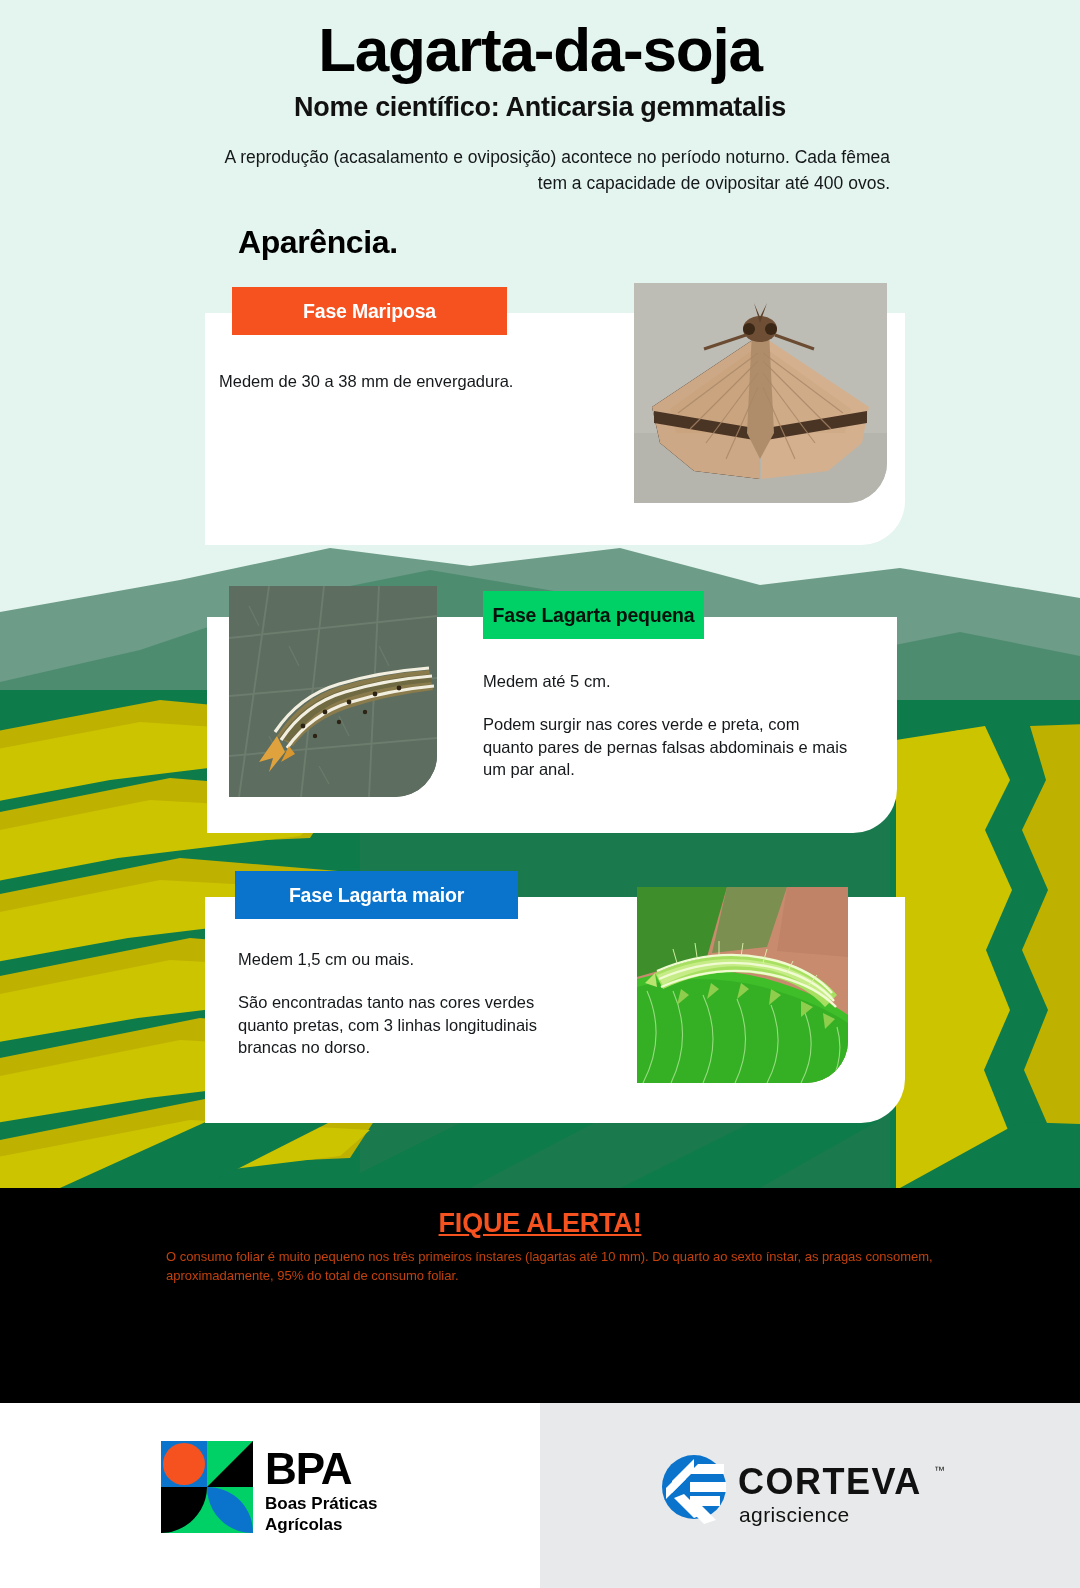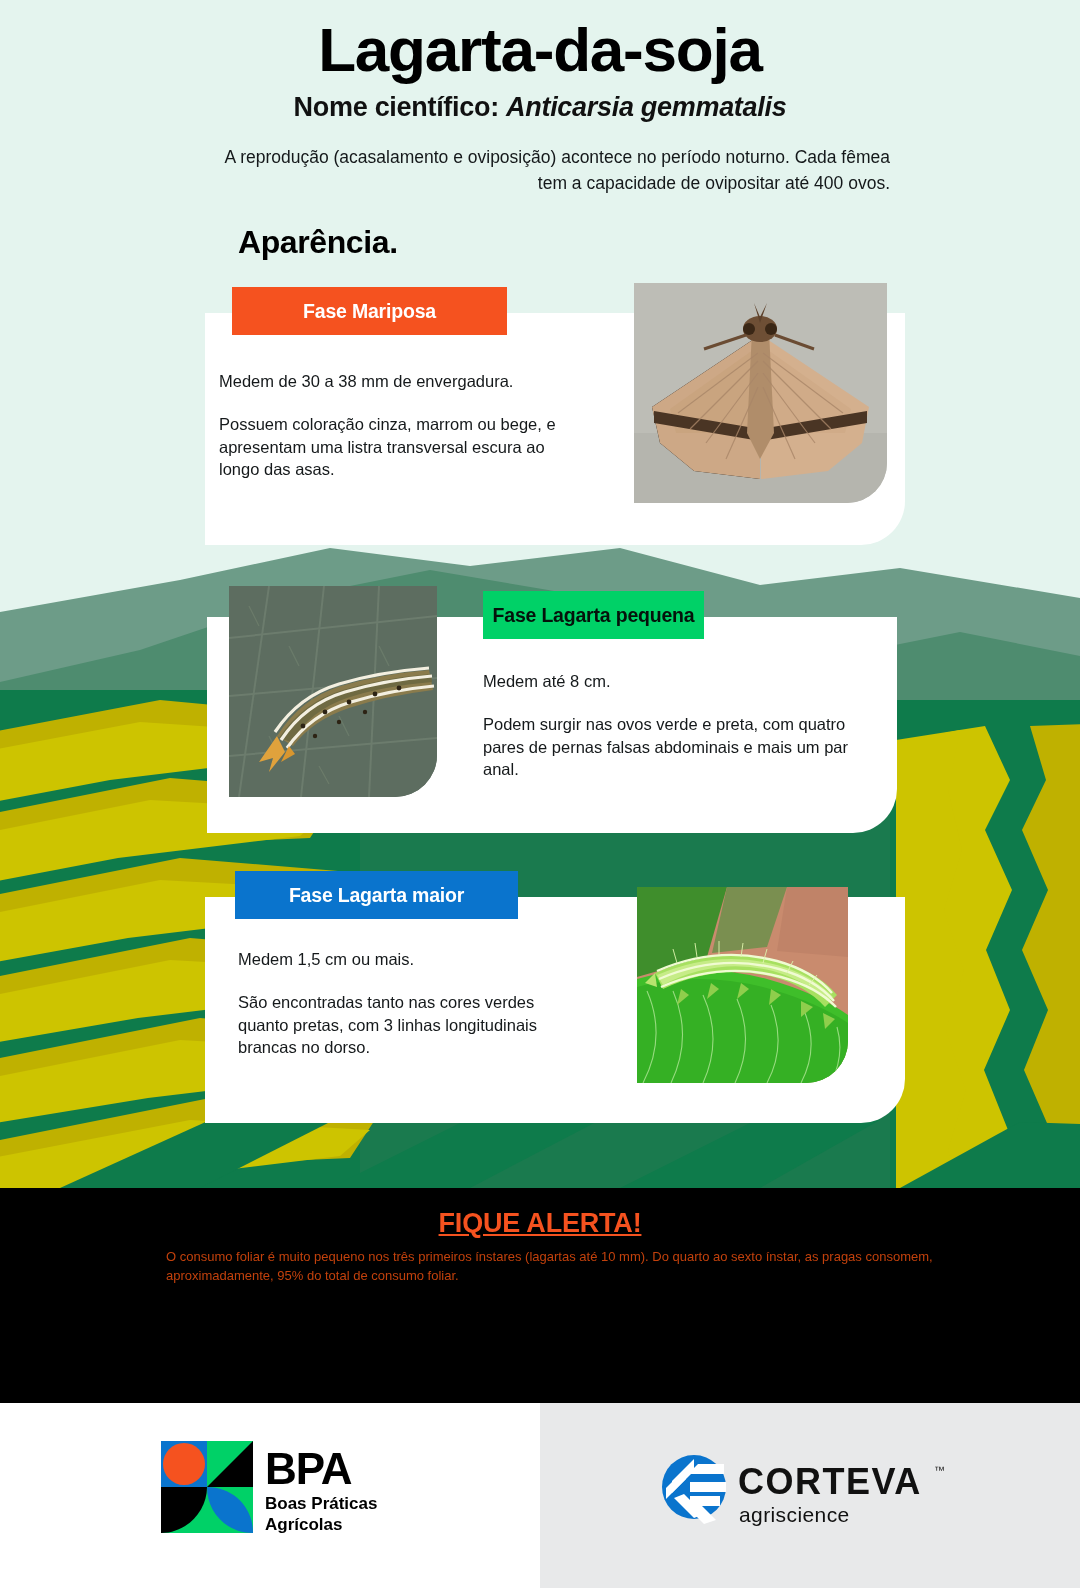--- a/index.html
+++ b/index.html
@@ -18,21 +18,21 @@
 
   
   .header{position:absolute;left:0;top:0;width:1080px;padding-top:18px;text-align:center;}
   .title{
     font-size:62px;line-height:1.04;font-weight:bold;color:#000;
     letter-spacing:-1.2px;margin:0;
   }
   .subtitle{
     font-size:27px;font-weight:bold;color:#111;margin:10px 0 0 0;letter-spacing:-0.3px;
   }
-  .subtitle .sci{font-style:italic;}
+  .subtitle .sci{}
   .intro{
     width:700px;margin:22px auto 0 auto;text-align:right;
     font-size:17.5px;line-height:1.45;color:#14181a;
     padding-left:32px;box-sizing:border-box;
   }
   .section-heading{
     position:absolute;left:238px;top:224px;
     font-size:32px;font-weight:bold;color:#000;letter-spacing:-0.4px;
   }
 
@@ -189,21 +189,20 @@
           <path d="M129 70 L209 130"></path>
           <path d="M129 78 L197 146"></path>
         <path d="M129 90 L181 160"></path>
           <path d="M129 104 L161 176"></path>
       </g>
     </svg>
   </div>
   <div class="badge badge-mariposa" style="background: rgb(245, 82, 31); color: rgb(255, 255, 255);">Fase Mariposa</div>
   <div class="card-text text-1">
     <p>Medem de 30 a 38 mm de envergadura.</p>
-    <p>Possuem coloração cinza, marrom ou bege, e apresentam uma listra transversal escura ao longo das asas.</p>
   </div>
 
   <div class="card card-2"></div>
   <div class="photo photo-small">
     <svg viewBox="0 0 208 211" preserveAspectRatio="none" aria-hidden="true">
       <rect width="208" height="211" fill="#5f6f62"></rect>
       <path d="M0 0 L208 0 L208 211 L0 211 Z" fill="#5d6d60"></path>
       <g stroke="#6f7f70" stroke-width="2" fill="none" opacity="0.85">
         <path d="M40 0 L10 211"></path>
           <path d="M95 0 L72 211"></path>
@@ -239,22 +238,22 @@
         <circle cx="110" cy="136" r="2.2"></circle>
           <circle cx="136" cy="126" r="2.2"></circle>
       </g>
 
       <path d="M48 150 L30 176 L44 172 L40 186 L56 166 Z" fill="#e0a23c"></path>
       <path d="M60 160 L52 176 L66 168 Z" fill="#d8962f"></path>
     </svg>
   </div>
   <div class="badge badge-pequena" style="background: rgb(0, 209, 103); color: rgb(5, 18, 11);">Fase Lagarta pequena</div>
   <div class="card-text text-2">
-    <p>Medem até 8 cm.</p>
-    <p>Podem surgir nas ovos verde e preta, com quatro pares de pernas falsas abdominais e mais um par anal.</p>
+    <p>Medem até 5 cm.</p>
+    <p>Podem surgir nas cores verde e preta, com quanto pares de pernas falsas abdominais e mais um par anal.</p>
   </div>
 
   <div class="card card-3"></div>
   <div class="photo photo-large">
     <svg viewBox="0 0 211 196" preserveAspectRatio="none" aria-hidden="true">
       <rect width="211" height="196" fill="#c98b6e"></rect>
       <path d="M0 0 L90 0 L70 70 L0 90 Z" fill="#3f8e2c"></path>
       <path d="M90 0 L150 0 L130 60 L75 66 Z" fill="#7a8f50"></path>
       <path d="M150 0 L211 0 L211 70 L140 64 Z" fill="#c08368"></path>
 

